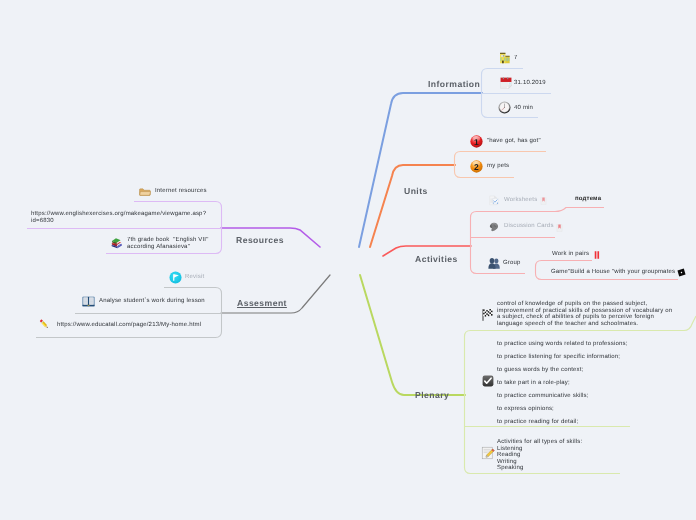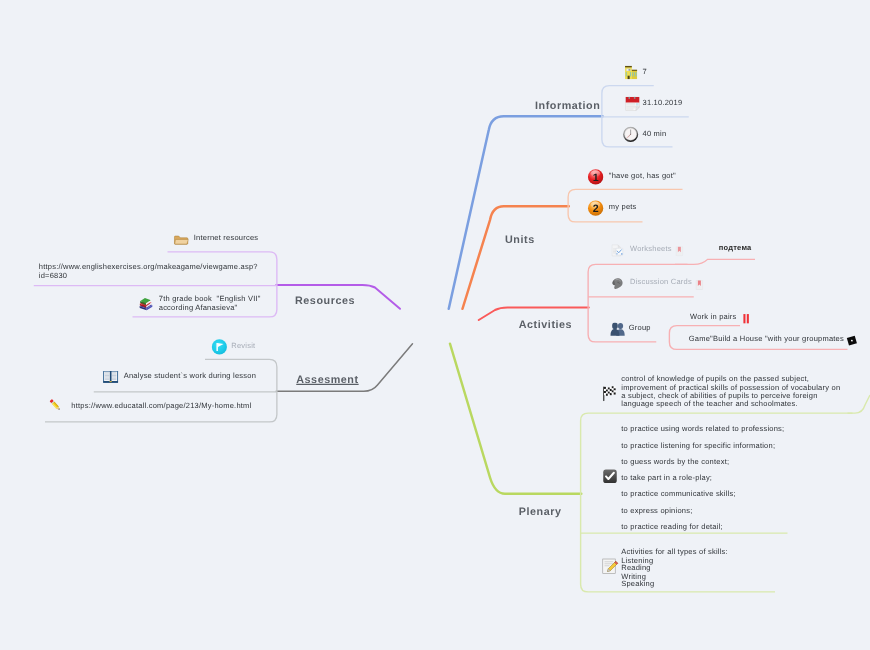--- a/index.html
+++ b/index.html
@@ -38,21 +38,21 @@
 <path d="M 678 330.5 L 684 330.5 Q 690 330.5 692 324 L 696 316" fill="none" stroke="#d9e9ad" stroke-width="1.15" stroke-linecap="butt"></path>
 <line x1="464.5" y1="426.5" x2="630" y2="426.5" stroke="#d9e9ad" stroke-width="1.15"></line>
 <path d="M 164 287.5 L 215.5 287.5 Q 221.5 287.5 221.5 293.5 L 221.5 331.5 Q 221.5 337.5 215.5 337.5 L 36 337.5" fill="none" stroke="#c3c7c9" stroke-width="1.05" stroke-linecap="butt"></path>
 <line x1="221.5" y1="313.5" x2="75" y2="313.5" stroke="#c3c7c9" stroke-width="1.05"></line>
 <path d="M 134 201.5 L 215.5 201.5 Q 221.5 201.5 221.5 207.5 L 221.5 247.5 Q 221.5 253.5 215.5 253.5 L 106 253.5" fill="none" stroke="#ddbaf5" stroke-width="1.1" stroke-linecap="butt"></path>
 <line x1="221.5" y1="228.5" x2="27" y2="228.5" stroke="#ddbaf5" stroke-width="1.1"></line>
 </svg>
 <div class="blabel" style="left:428px;top:79px;">Information</div>
 <div class="blabel" style="left:404px;top:151px;margin-top:35px;">Units</div>
 <div class="blabel" style="left:415px;top:234px;margin-top:20px;">Activities</div>
-<div class="blabel" style="left:415px;top:404px;">Plenary</div>
+<div class="blabel" style="left:415px;top:390px;">Plenary</div>
 <div class="blabel" style="left:237px;top:298px;text-decoration:underline;">Assesment</div>
 <div class="blabel" style="left:236px;top:214px;margin-top:21px;">Resources</div>
 <span class="ico" style="left:499px;top:52px"><svg viewBox="0 0 16 16" width="12" height="12">
 <rect x="8.0" y="5.6" width="6.2" height="9.4" fill="#e0cb3a"></rect>
 <rect x="8.0" y="5.0" width="6.2" height="1.3" fill="#6d5c16"></rect>
 <rect x="1.4" y="1.6" width="7.2" height="13.4" fill="#f0de50"></rect>
 <rect x="1.4" y="1.0" width="7.2" height="1.5" fill="#5d4f12"></rect>
 <rect x="2.8" y="3.8" width="4.4" height="2.6" fill="#d9d9cf"></rect>
 <rect x="3.2" y="4.2" width="1.8" height="1.9" fill="#edeee8"></rect>
 <rect x="5.2" y="4.2" width="1.7" height="1.9" fill="#9aa29a"></rect>

